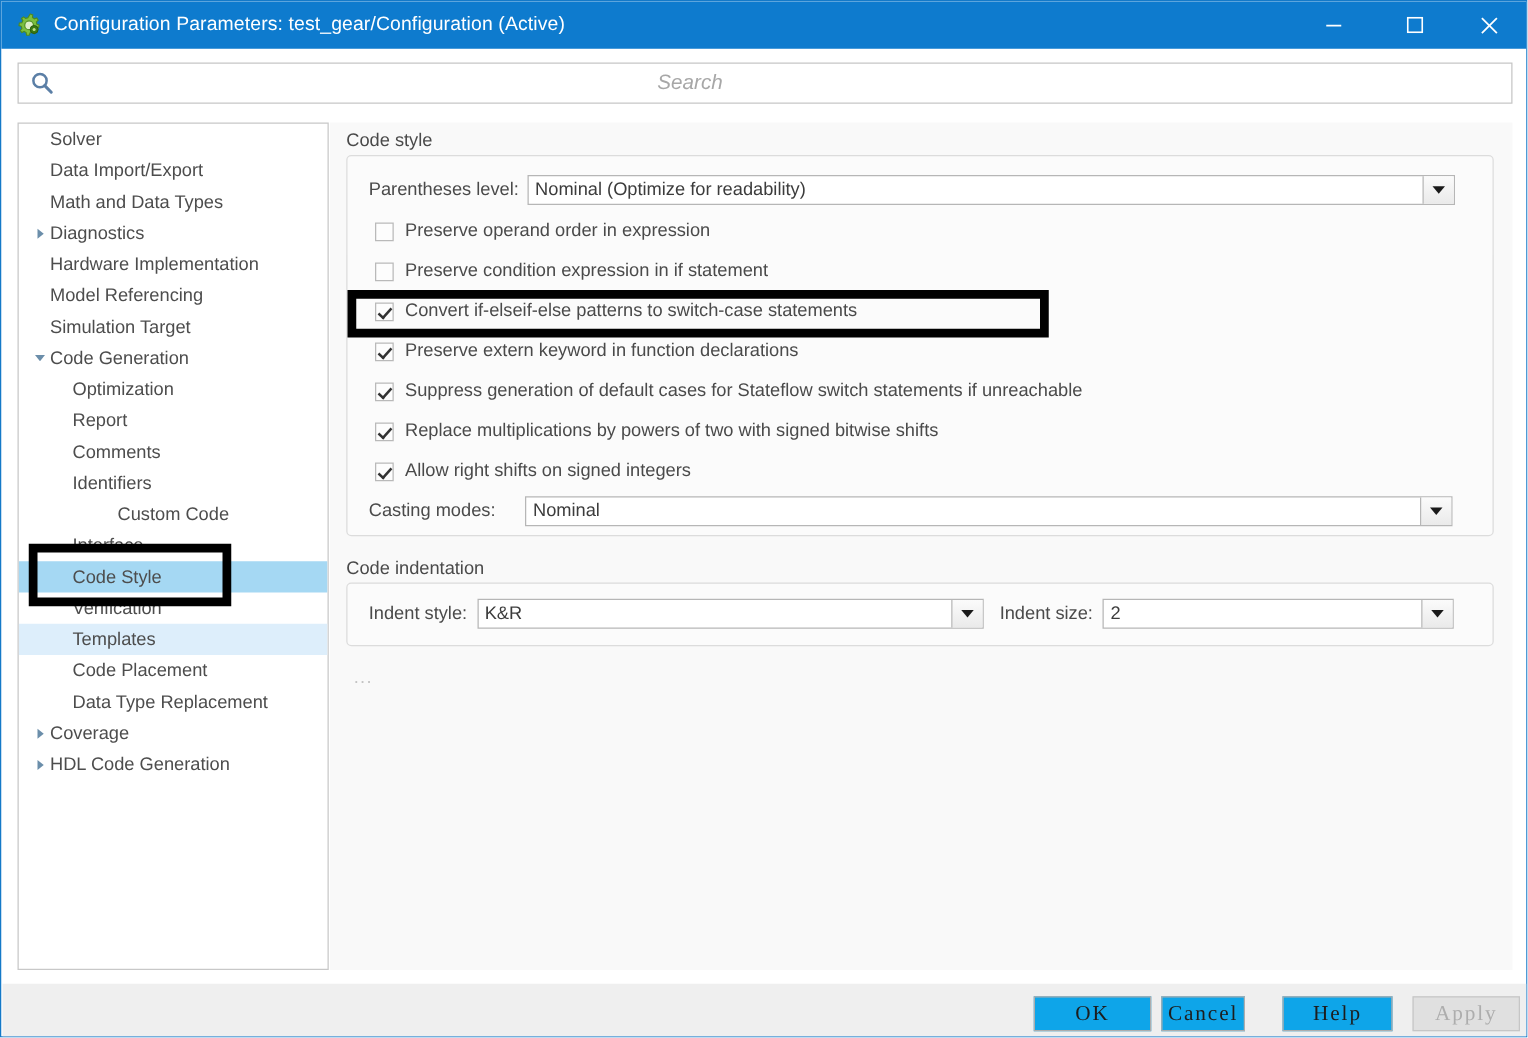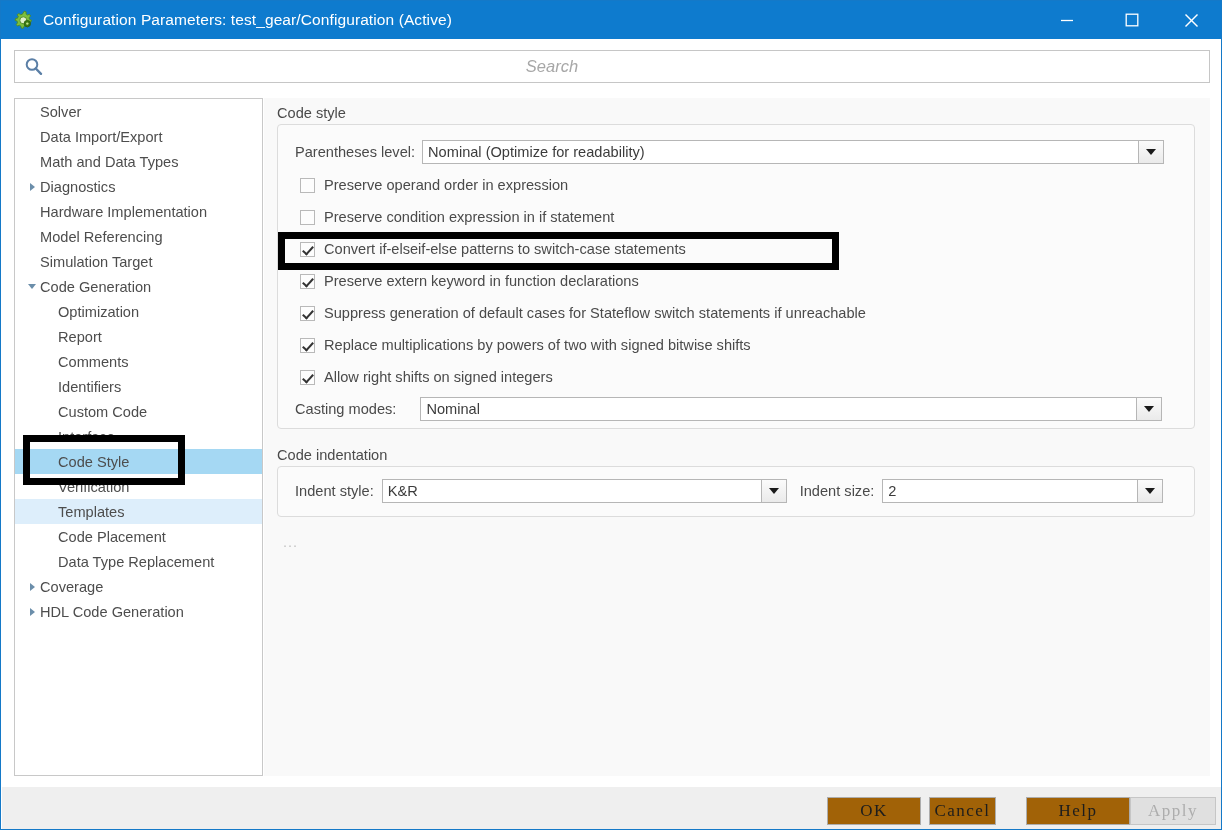--- a/index.html
+++ b/index.html
@@ -257,37 +257,37 @@
     left: 1px; top: 786px;
     width: 1220px; height: 43px;
     background: #efefef;
   }
   .dlg-btn {
     position: absolute;
     top: 10px;
     height: 28px;
     box-sizing: border-box;
     border: 1px solid #adadad;
-    background: #a16207;
+    background: #0ea5e9;
     font-family: "Liberation Serif", serif;
     font-size: 17px;
     color: #1d1d1d;
     display: flex;
     align-items: center;
     justify-content: center;
     letter-spacing: 1.5px;
   }
   .dlg-btn.disabled {
     color: #adadad;
     background: #e0e0e0;
     border-color: #c6c6c6;
   }
   #btn-ok     { left: 825px; width: 94px; }
   #btn-cancel { left: 927px; width: 67px; }
-  #btn-help   { left: 1024px; width: 104px; }
+  #btn-help   { left: 1024px; width: 88px; }
   #btn-apply  { left: 1128px; width: 86px; }
 </style>
 </head>
 <body>
 
 <div id="window">
 
   <div id="titlebar">
     <span id="app-icon">
       <svg width="22" height="22" viewBox="0 0 22 22">
@@ -369,21 +369,21 @@
         <span class="label">Report</span>
       </div>
       <div class="tree-item" style="padding-left: 27px;">
         <span class="tw"></span>
         <span class="label">Comments</span>
       </div>
       <div class="tree-item" style="padding-left: 27px;">
         <span class="tw"></span>
         <span class="label">Identifiers</span>
       </div>
-      <div class="tree-item" style="padding-left: 27px;">
+      <div class="tree-item" style="padding-left: 27px; gap: 36px;">
         <span class="tw"></span>
         <span class="label">Custom Code</span>
       </div>
       <div class="tree-item" style="padding-left: 27px;">
         <span class="tw"></span>
         <span class="label">Interface</span>
       </div>
       <div class="tree-item sel-strong" style="padding-left: 27px;">
         <span class="tw"></span>
         <span class="label">Code Style</span>

